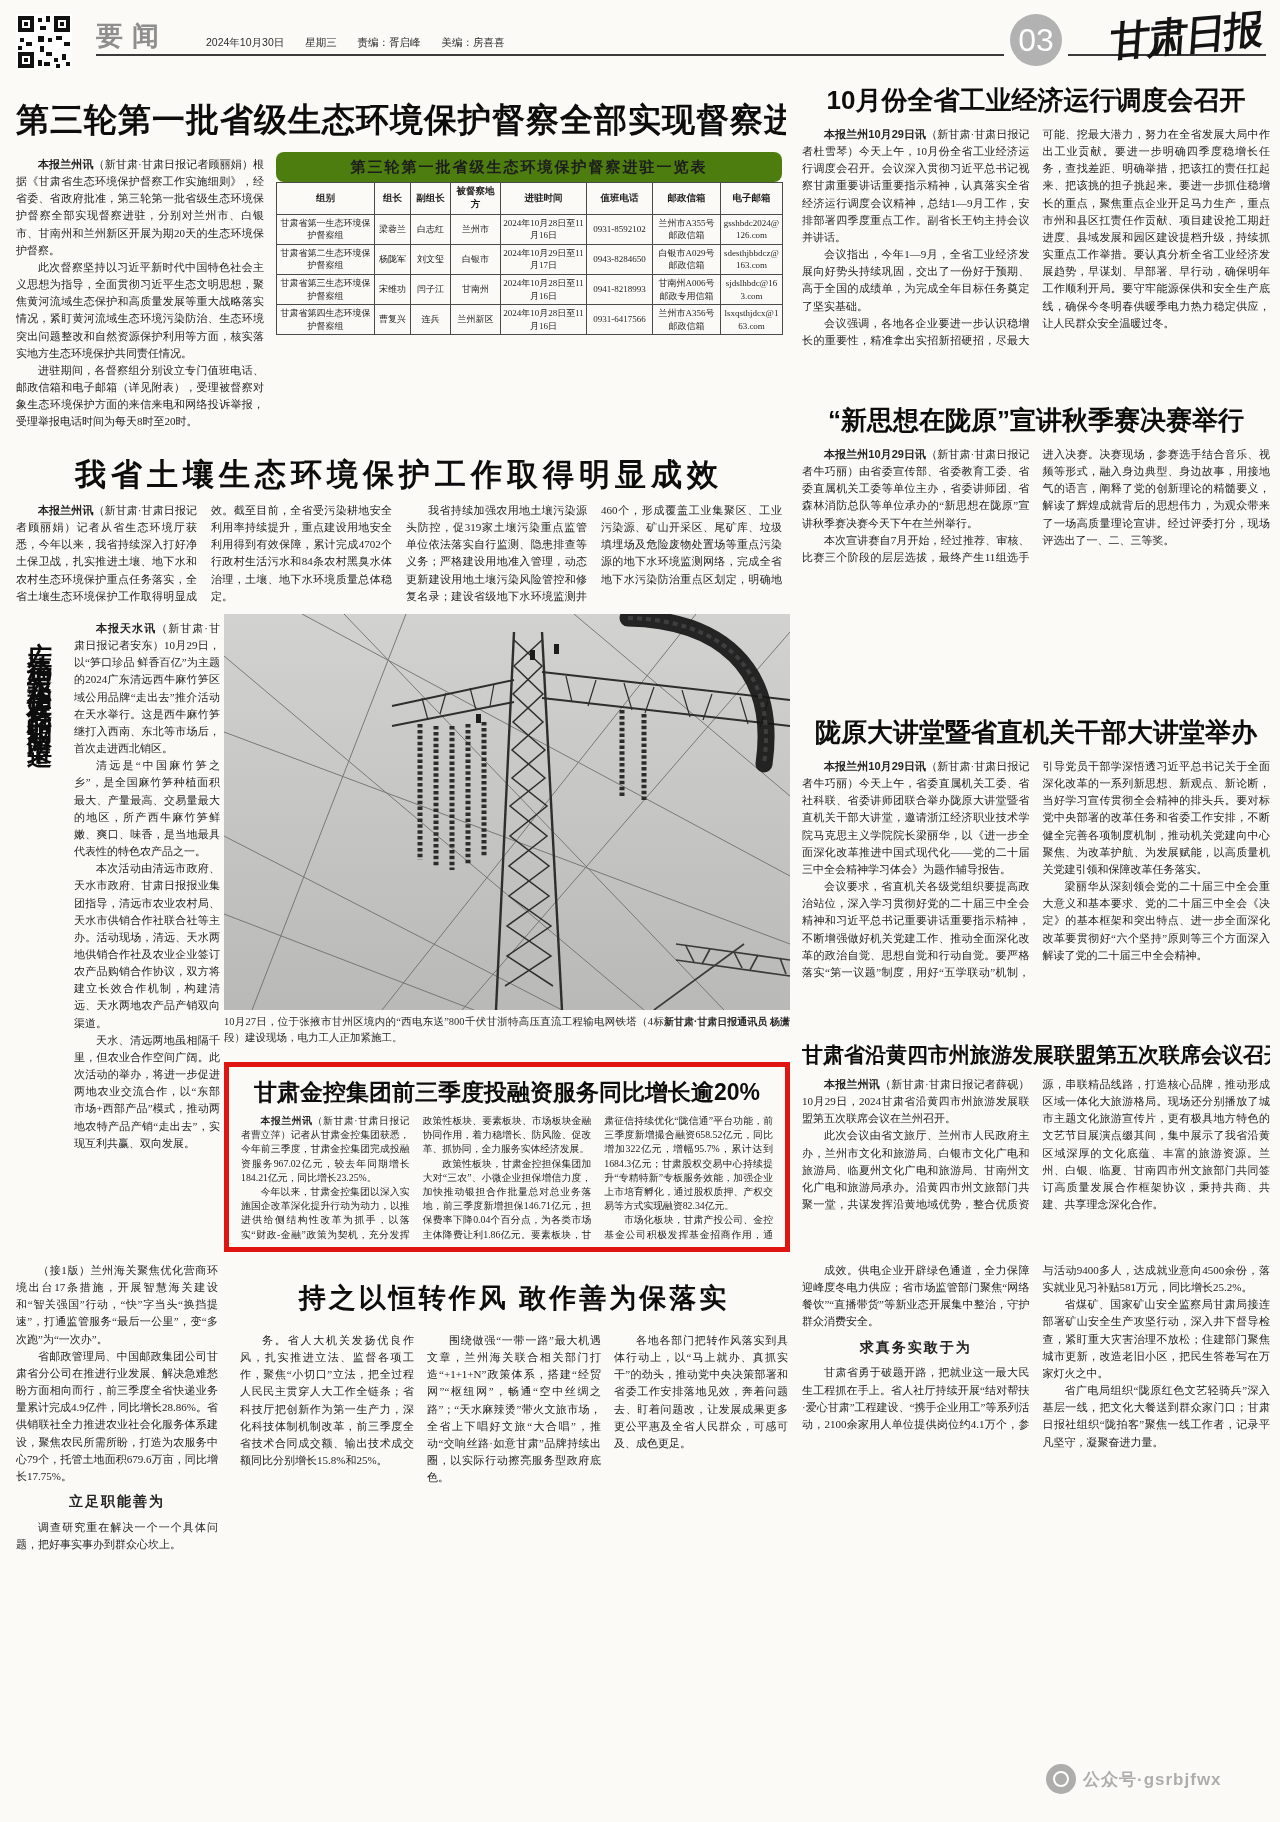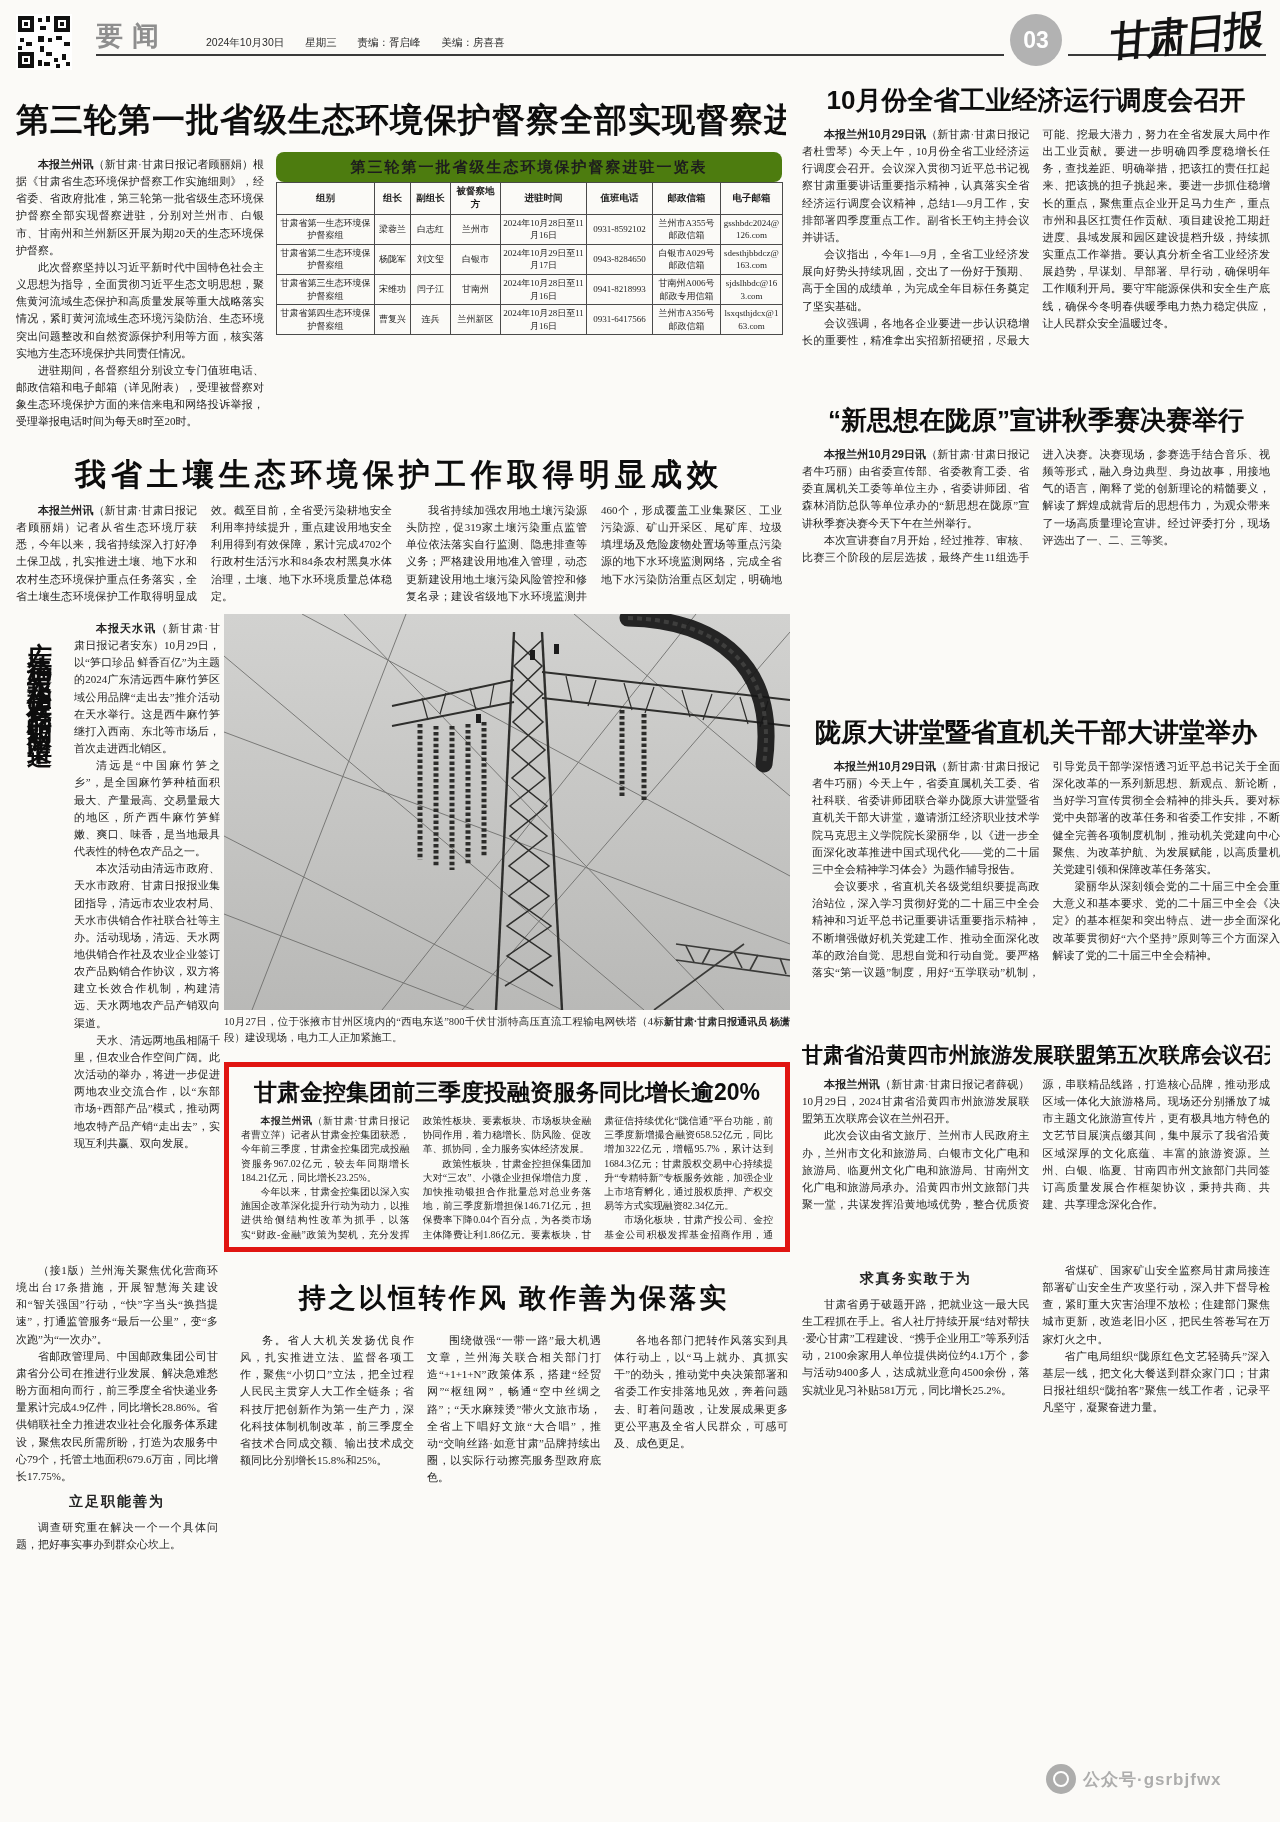--- a/index.html
+++ b/index.html
@@ -8,21 +8,21 @@
     background:#fbfaf7;color:#1d1d1d;overflow:hidden;
     font-family:"Liberation Serif","DejaVu Serif",serif;
   }
   .abs{position:absolute;}
   
   .section-label{font-family:"Liberation Sans","DejaVu Sans",sans-serif;font-weight:900;font-size:27px;color:#8e8e8e;letter-spacing:9px;}
   .dateline{font-family:"Liberation Sans","DejaVu Sans",sans-serif;font-size:10.5px;color:#2c2c2c;white-space:nowrap;}
   .dateline span{margin-right:18px;}
   .rule{background:#3a3a3a;height:2px;}
   .page-circle{width:52px;height:52px;border-radius:50%;background:#b2b2b2;color:#fff;
-    font-family:"Liberation Sans","DejaVu Sans",sans-serif;font-weight:700;font-size:23px;
+    font-family:"Liberation Sans","DejaVu Sans",sans-serif;font-weight:400;font-size:32px;
     display:flex;align-items:center;justify-content:center;}
   .masthead{font-family:"Liberation Serif","DejaVu Serif",serif;font-weight:900;font-size:40px;color:#141414;
     transform:rotate(-5deg) skewX(-9deg);letter-spacing:-2px;white-space:nowrap;}
   
   .headline{font-family:"Liberation Sans","DejaVu Sans",sans-serif;font-weight:900;color:#0d0d0d;
     text-align:center;white-space:nowrap;overflow:hidden;}
   .h-main{font-size:33px;line-height:56px;letter-spacing:1px;}
   .h-soil{font-size:31px;line-height:46px;letter-spacing:5px;}
   .h-right{font-size:26px;line-height:40px;}
   .h-right-sm{font-size:21px;line-height:30px;}
@@ -294,21 +294,21 @@
       <p>会议强调，各地各企业要进一步认识稳增长的重要性，精准拿出实招新招硬招，尽最大可能、挖最大潜力，努力在全省发展大局中作出工业贡献。要进一步明确四季度稳增长任务，查找差距、明确举措，把该扛的责任扛起来、把该挑的担子挑起来。要进一步抓住稳增长的重点，聚焦重点企业开足马力生产，重点市州和县区扛责任作贡献、项目建设抢工期赶进度、县域发展和园区建设提档升级，持续抓实重点工作举措。要认真分析全省工业经济发展趋势，早谋划、早部署、早行动，确保明年工作顺利开局。要守牢能源保供和安全生产底线，确保今冬明春供暖季电力热力稳定供应，让人民群众安全温暖过冬。</p>
     </div>
 
   <div class="abs headline h-right" style="left:802px;top:400px;width:468px;height:40px;">“新思想在陇原”宣讲秋季赛决赛举行</div>
   <div class="abs body-text cols-2" style="left:802px;top:446px;width:468px;height:256px;">
       <p><b>本报兰州10月29日讯</b>（新甘肃·甘肃日报记者牛巧丽）由省委宣传部、省委教育工委、省委直属机关工委等单位主办，省委讲师团、省森林消防总队等单位承办的“新思想在陇原”宣讲秋季赛决赛今天下午在兰州举行。</p>
       <p>本次宣讲赛自7月开始，经过推荐、审核、比赛三个阶段的层层选拔，最终产生11组选手进入决赛。决赛现场，参赛选手结合音乐、视频等形式，融入身边典型、身边故事，用接地气的语言，阐释了党的创新理论的精髓要义，解读了辉煌成就背后的思想伟力，为观众带来了一场高质量理论宣讲。经过评委打分，现场评选出了一、二、三等奖。</p>
     </div>
 
   <div class="abs headline h-right" style="left:802px;top:712px;width:468px;height:40px;">陇原大讲堂暨省直机关干部大讲堂举办</div>
-  <div class="abs body-text cols-2" style="left:802px;top:758px;width:468px;height:272px;margin-left:10px;">
+  <div class="abs body-text cols-2" style="left:802px;top:758px;width:468px;height:272px;">
       <p><b>本报兰州10月29日讯</b>（新甘肃·甘肃日报记者牛巧丽）今天上午，省委直属机关工委、省社科联、省委讲师团联合举办陇原大讲堂暨省直机关干部大讲堂，邀请浙江经济职业技术学院马克思主义学院院长梁丽华，以《进一步全面深化改革推进中国式现代化——党的二十届三中全会精神学习体会》为题作辅导报告。</p>
       <p>会议要求，省直机关各级党组织要提高政治站位，深入学习贯彻好党的二十届三中全会精神和习近平总书记重要讲话重要指示精神，不断增强做好机关党建工作、推动全面深化改革的政治自觉、思想自觉和行动自觉。要严格落实“第一议题”制度，用好“五学联动”机制，引导党员干部学深悟透习近平总书记关于全面深化改革的一系列新思想、新观点、新论断，当好学习宣传贯彻全会精神的排头兵。要对标党中央部署的改革任务和省委工作安排，不断健全完善各项制度机制，推动机关党建向中心聚焦、为改革护航、为发展赋能，以高质量机关党建引领和保障改革任务落实。</p>
       <p>梁丽华从深刻领会党的二十届三中全会重大意义和基本要求、党的二十届三中全会《决定》的基本框架和突出特点、进一步全面深化改革要贯彻好“六个坚持”原则等三个方面深入解读了党的二十届三中全会精神。</p>
     </div>
 
   <div class="abs headline h-right-sm" style="left:802px;top:1040px;width:468px;height:30px;">甘肃省沿黄四市州旅游发展联盟第五次联席会议召开</div>
   <div class="abs body-text cols-2" style="left:802px;top:1076px;width:468px;height:178px;">
       <p><b>本报兰州讯</b>（新甘肃·甘肃日报记者薛砚）10月29日，2024甘肃省沿黄四市州旅游发展联盟第五次联席会议在兰州召开。</p>
       <p>此次会议由省文旅厅、兰州市人民政府主办，兰州市文化和旅游局、白银市文化广电和旅游局、临夏州文化广电和旅游局、甘南州文化广电和旅游局承办。沿黄四市州文旅部门共聚一堂，共谋发挥沿黄地域优势，整合优质资源，串联精品线路，打造核心品牌，推动形成区域一体化大旅游格局。现场还分别播放了城市主题文化旅游宣传片，更有极具地方特色的文艺节目展演点缀其间，集中展示了我省沿黄区域深厚的文化底蕴、丰富的旅游资源。兰州、白银、临夏、甘南四市州文旅部门共同签订高质量发展合作框架协议，秉持共商、共建、共享理念深化合作。</p>
     </div>
@@ -322,20 +322,21 @@
 
   <div class="abs headline h-bottom" style="left:240px;top:1276px;width:548px;height:46px;">持之以恒转作风 敢作善为保落实</div>
 
   <div class="abs body-text cols-3" style="left:240px;top:1332px;width:548px;height:480px;">
       <p>务。省人大机关发扬优良作风，扎实推进立法、监督各项工作，聚焦“小切口”立法，把全过程人民民主贯穿人大工作全链条；省科技厅把创新作为第一生产力，深化科技体制机制改革，前三季度全省技术合同成交额、输出技术成交额同比分别增长15.8%和25%。</p>
       <p>围绕做强“一带一路”最大机遇文章，兰州海关联合相关部门打造“+1+1+N”政策体系，搭建“经贸网”“枢纽网”，畅通“空中丝绸之路”；“天水麻辣烫”带火文旅市场，全省上下唱好文旅“大合唱”，推动“交响丝路·如意甘肃”品牌持续出圈，以实际行动擦亮服务型政府底色。</p>
       <p>各地各部门把转作风落实到具体行动上，以“马上就办、真抓实干”的劲头，推动党中央决策部署和省委工作安排落地见效，奔着问题去、盯着问题改，让发展成果更多更公平惠及全省人民群众，可感可及、成色更足。</p>
     </div>
 
   <div class="abs body-text cols-2" style="left:802px;top:1262px;width:468px;height:548px;">
+      <p>成效。供电企业开辟绿色通道，全力保障迎峰度冬电力供应；省市场监管部门聚焦“网络餐饮”“直播带货”等新业态开展集中整治，守护群众消费安全。</p>
       <div class="subhead">求真务实敢于为</div>
       <p>甘肃省勇于破题开路，把就业这一最大民生工程抓在手上。省人社厅持续开展“结对帮扶·爱心甘肃”工程建设、“携手企业用工”等系列活动，2100余家用人单位提供岗位约4.1万个，参与活动9400多人，达成就业意向4500余份，落实就业见习补贴581万元，同比增长25.2%。</p>
       <p>省煤矿、国家矿山安全监察局甘肃局接连部署矿山安全生产攻坚行动，深入井下督导检查，紧盯重大灾害治理不放松；住建部门聚焦城市更新，改造老旧小区，把民生答卷写在万家灯火之中。</p>
       <p>省广电局组织“陇原红色文艺轻骑兵”深入基层一线，把文化大餐送到群众家门口；甘肃日报社组织“陇拍客”聚焦一线工作者，记录平凡坚守，凝聚奋进力量。</p>
     </div>
 
   <div class="abs watermark" style="left:1046px;top:1764px;z-index:5;">
     <div class="wm-circle">
         <div class="wm-dot"></div>
       </div>

